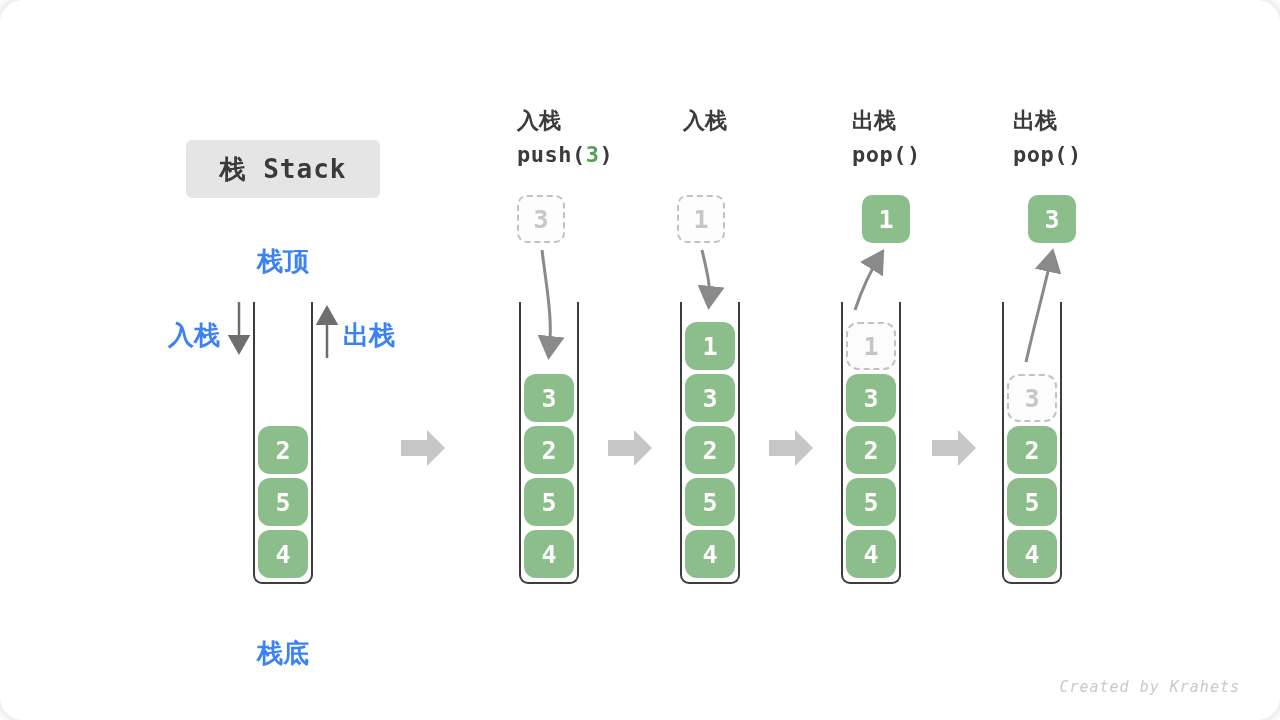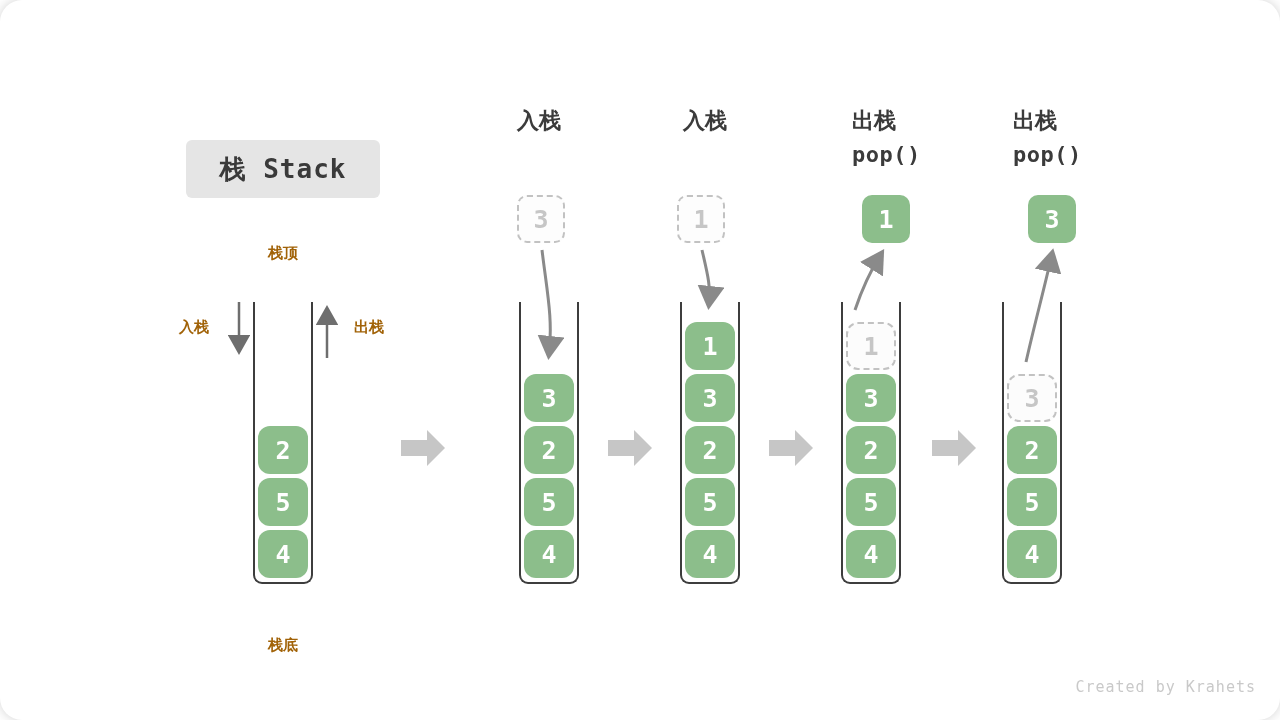--- a/index.html
+++ b/index.html
@@ -24,21 +24,21 @@
   
   .op-label { top: 104px; width: 160px; }
   .op-label .cn { font-size: 22px; font-weight: 700; color: #3B3B3B; line-height: 34px; }
   .op-label .code {
     font-family: "DejaVu Sans Mono", monospace; font-size: 22px; font-weight: 600;
     color: #3B3B3B; line-height: 34px; letter-spacing: 0.5px;
   }
   .op-label .code .arg { color: #55A152; font-weight: 700; }
 
   
-  .cjk-label { font-size: 15px; font-weight: 700; color: #a16207; text-align: center; }
+  .cjk-label { font-size: 26px; font-weight: 700; color: #3b82f6; text-align: center; }
 
   
   .well {
     width: 60px; height: 282px; top: 302px;
     border-left: 2px solid #3D3D3D; border-right: 2px solid #3D3D3D; border-bottom: 2px solid #3D3D3D;
     border-radius: 0 0 9px 9px;
     display: flex; flex-direction: column; justify-content: flex-end; align-items: center;
     gap: 4px; padding-bottom: 4px;
   }
   .cell {
@@ -54,35 +54,37 @@
   
   .float-box {
     top: 195px; width: 48px; height: 48px; border-radius: 10px;
     display: flex; align-items: center; justify-content: center;
     font-family: "DejaVu Sans Mono", monospace; font-size: 25px; font-weight: 700;
   }
   .float-box.dashed { background: #FDFDFD; border: 2px dashed #C2C2C2; color: #C6C6C6; }
   .float-box.solid { background: #8CBE8B; color: #ffffff; }
 
   .watermark {
-    right: 24px; bottom: 24px;
+    right: 40px; bottom: 24px;
     font-family: "DejaVu Sans Mono", monospace; font-size: 15px; color: #C9C9C9;
     letter-spacing: 1px;
+    font-style: italic;
   }
   svg.overlay { position: absolute; left: 0; top: 0; width: 1280px; height: 720px; pointer-events: none; }
 </style>
 </head>
 <body>
 
 <div class="card">
 
   <div class="abs title-chip">栈 Stack</div>
 
   <div class="abs op-label" style="left:517px">
     <div class="cn">入栈</div>
+    <div class="code"><span>push(</span><span class="arg">3</span><span>)</span></div>
   </div>
   <div class="abs op-label" style="left:683px">
     <div class="cn">入栈</div>
   </div>
   <div class="abs op-label" style="left:852px">
     <div class="cn">出栈</div>
     <div class="code"><span>pop(</span><span class="arg"></span><span>)</span></div>
   </div>
   <div class="abs op-label" style="left:1013px">
     <div class="cn">出栈</div>

